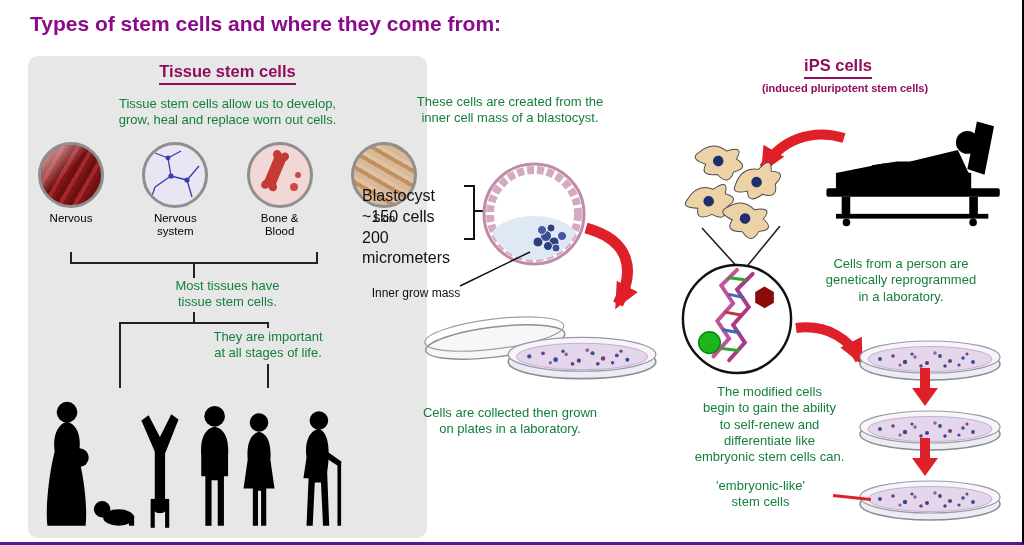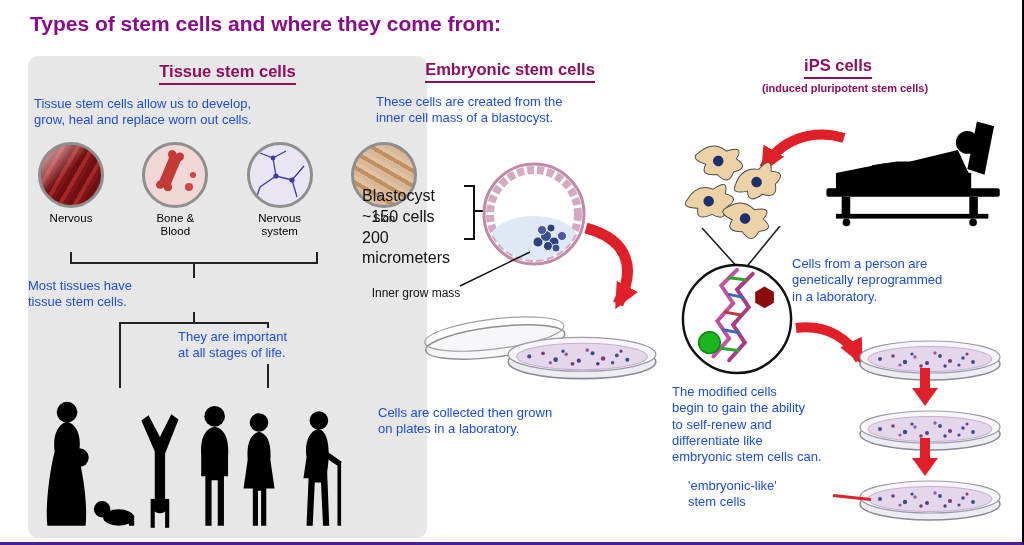--- a/index.html
+++ b/index.html
@@ -9,21 +9,21 @@
     border-bottom:3px solid #4c1d95;border-right:2px solid #000;box-sizing:border-box;
   }
   .ml{white-space:pre-line;}
   .page-title{
     position:absolute;left:30px;top:12px;font-size:21px;font-weight:bold;color:#8A0A8A;
   }
   .col-heading{
     font-size:16.5px;font-weight:bold;color:#900D5F;text-align:center;
   }
   .col-heading span{border-bottom:2.5px solid #900D5F;padding-bottom:2px;display:inline-block;}
-  .body-text{font-size:13px;line-height:1.25;text-align:left;color:#1d4ed8;}
+  .body-text{font-size:13px;line-height:1.25;text-align:center;color:#15803d;}
   .small-text{font-size:11.5px;line-height:1.15;text-align:center;color:#000;}
   .ln{position:absolute;background:#222;}
 
   
   .tissue-panel{position:absolute;left:28px;top:56px;width:399px;height:482px;background:#E7E7E7;border-radius:10px;}
   .tp-heading{position:absolute;top:6px;left:0;right:0;}
   .tp-intro{position:absolute;top:40px;left:6px;right:6px;}
   .tp-circles{position:absolute;top:86px;left:4px;right:4px;display:flex;justify-content:space-between;}
   .cell-item{width:78px;text-align:center;}
   .cell-circle{width:60px;height:60px;border-radius:50%;border:3px solid #8f8f8f;margin:0 auto;overflow:hidden;position:relative;background:#fff;}
@@ -118,45 +118,45 @@
     <div class="col-heading tp-heading"><span>Tissue stem cells</span></div>
     <div class="body-text ml tp-intro">Tissue stem cells allow us to develop,
 grow, heal and replace worn out cells.</div>
 
     <div class="tp-circles">
       <div class="cell-item">
         <div class="cell-circle circ-muscle"></div>
         <div class="small-text ml cell-label">Nervous</div>
       </div>
       <div class="cell-item">
-        <div class="cell-circle circ-bone">
-          <svg width="60" height="60" viewBox="0 0 60 60">
-            <path d="M20 14 C14 8 22 2 26 8 C30 2 38 8 32 14 L30 38 C36 44 28 50 24 44 C20 50 12 44 18 38 Z" fill="#c43a34" transform="rotate(18 26 26)"></path>
-            <circle cx="44" cy="42" r="4" fill="#d04545"></circle>
-              <circle cx="48" cy="30" r="3" fill="#d04545"></circle>
-          </svg>
-        </div>
-        <div class="small-text ml cell-label">Bone &amp;
-Blood</div>
-      </div>
-      <div class="cell-item">
         <div class="cell-circle circ-nerve">
           <svg width="60" height="60" viewBox="0 0 60 60">
             <g stroke="#3a3ab0" stroke-width="1.3" fill="none">
               <path d="M10 42 L26 31 L42 35 M26 31 L23 13 M42 35 L54 21 M42 35 L47 52 M23 13 L10 8 M23 13 L36 6 M10 42 L6 54"></path>
             </g>
             <circle cx="26" cy="31" r="2.6" fill="#3a3ab0"></circle>
               <circle cx="42" cy="35" r="2.6" fill="#3a3ab0"></circle>
               <circle cx="23" cy="13" r="2.4" fill="#3a3ab0"></circle>
           </svg>
         </div>
         <div class="small-text ml cell-label">Nervous
 system</div>
       </div>
       <div class="cell-item">
+        <div class="cell-circle circ-bone">
+          <svg width="60" height="60" viewBox="0 0 60 60">
+            <path d="M20 14 C14 8 22 2 26 8 C30 2 38 8 32 14 L30 38 C36 44 28 50 24 44 C20 50 12 44 18 38 Z" fill="#c43a34" transform="rotate(18 26 26)"></path>
+            <circle cx="44" cy="42" r="4" fill="#d04545"></circle>
+              <circle cx="48" cy="30" r="3" fill="#d04545"></circle>
+          </svg>
+        </div>
+        <div class="small-text ml cell-label">Bone &amp;
+Blood</div>
+      </div>
+      <div class="cell-item">
         <div class="cell-circle circ-skin"></div>
         <div class="small-text ml cell-label">Skin</div>
       </div>
     </div>
 
     <div class="ln" style="left:42px;top:196px;width:2px;height:10px;"></div>
     <div class="ln" style="left:288px;top:196px;width:2px;height:10px;"></div>
     <div class="ln" style="left:42px;top:206px;width:248px;height:2px;"></div>
     <div class="ln" style="left:165px;top:208px;width:2px;height:14px;"></div>
 
@@ -194,21 +194,20 @@
       <circle cx="218" cy="32" r="9"></circle>
       <path d="M218 41 C209 43 206 54 207 68 L203 96 L212 96 L212 132 L217 132 L217 98 L220 98 L220 132 L225 132 L225 96 L233 96 L229 68 C230 54 227 43 218 41 Z"></path>
 
       <circle cx="276" cy="30" r="9"></circle>
       <path d="M276 38 C266 40 262 52 264 66 L261 86 L266 86 L264 132 L270 132 L272 90 L278 90 L280 132 L286 132 L284 80 C287 60 286 42 276 38 Z"></path>
       <polygon points="284,60 298,70 296,75 282,66"></polygon>
       <rect x="294" y="70" width="3.5" height="62"></rect>
     </svg>
   </section>
 
-  <div class="col-heading em-heading"><span>Embryonic stem cells</span></div>
   <div class="body-text ml em-intro">These cells are created from the
 inner cell mass of a blastocyst.</div>
 
   <div class="em-blabel ml">Blastocyst
 ~150 cells
 200 micrometers</div>
 
   <svg class="em-bracket" width="26" height="58" viewBox="0 0 26 58">
     <path d="M2 2 H12 V27 H22 M12 27 V55 H2" stroke="#111" stroke-width="2" fill="none"></path>
   </svg>

